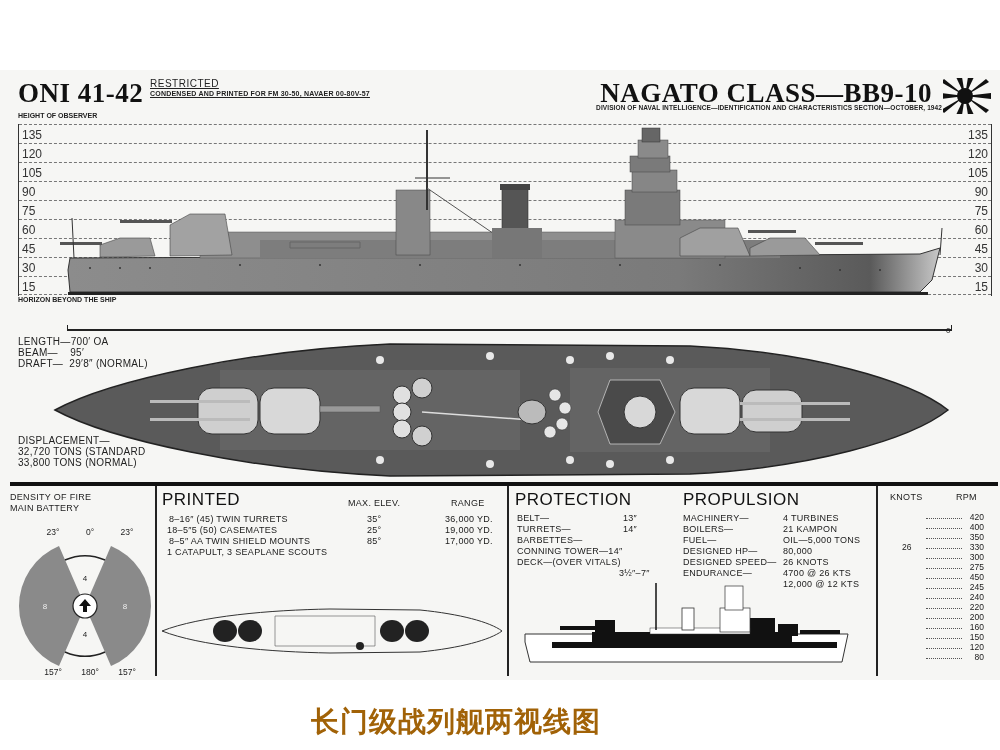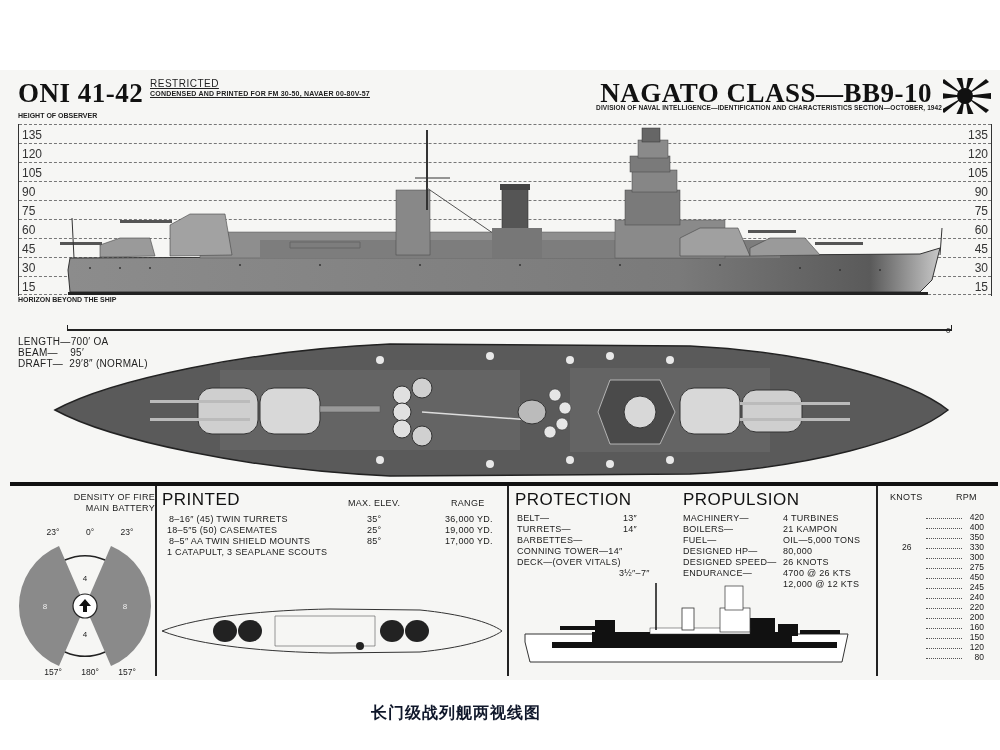--- a/index.html
+++ b/index.html
@@ -27,21 +27,21 @@
   .scale-bar { position: absolute; left: 67px; top: 255px; width: 885px; height: 6px; border-left: 1px solid #222; border-right: 1px solid #222; border-bottom: 2px solid #222; }
   .scale-zero { position: absolute; left: 946px; top: 256px; font-size: 8px; }
 
   .dims { position: absolute; left: 18px; top: 266px; font-size: 10px; line-height: 11px; color: #222; letter-spacing: 0.3px; }
   .disp { position: absolute; left: 18px; top: 365px; font-size: 10px; line-height: 11px; color: #222; letter-spacing: 0.3px; }
   .plan-ship { position: absolute; left: 50px; top: 270px; width: 900px; height: 140px; }
 
   .bottom-panel { position: absolute; left: 10px; top: 412px; width: 988px; height: 196px; border-top: 4px solid #111; }
   .divider-v { position: absolute; top: 0; width: 2px; height: 190px; background: #222; }
 
-  .dof { position: absolute; left: 0; top: 6px; width: 145px; text-align: right; font-size: 9px; line-height: 11px; letter-spacing: 0.3px; color: #222; }
+  .dof { position: absolute; left: 0; top: 6px; width: 145px; text-align: left; font-size: 9px; line-height: 11px; letter-spacing: 0.3px; color: #222; }
   .dof-svg { position: absolute; left: 5px; top: 40px; width: 140px; height: 150px; }
 
   .arm-title { position: absolute; left: 152px; top: 4px; font-size: 17px; letter-spacing: 0.5px; color: #111; }
   .arm-head { position: absolute; top: 12px; font-size: 9px; letter-spacing: 0.3px; }
   .arm-row { position: absolute; left: 157px; width: 340px; font-size: 9px; letter-spacing: 0.3px; height: 11px; }
   .arm-row span { position: absolute; top: 0; white-space: nowrap; }
 
   .prot-title { position: absolute; left: 505px; top: 4px; font-size: 17px; letter-spacing: 0.5px; color: #111; }
   .prot-row { position: absolute; left: 507px; font-size: 9px; letter-spacing: 0.3px; height: 11px; width: 160px; }
   .prot-row span { position: absolute; top: 0; white-space: nowrap; }
@@ -52,21 +52,21 @@
 
   .rpm-head { position: absolute; top: 6px; font-size: 9px; letter-spacing: 0.3px; }
   .rpm-row { position: absolute; left: 878px; width: 100px; height: 10px; font-size: 8.5px; }
   .rpm-row .kn { position: absolute; left: 14px; top: 0; text-align: center; }
   .rpm-row .dots { position: absolute; left: 38px; right: 26px; top: 6px; border-bottom: 1px dotted #555; }
   .rpm-row .rpm { position: absolute; right: 4px; top: 0; }
 
   .plan-small { position: absolute; left: 150px; top: 120px; width: 345px; height: 50px; }
   .profile-small { position: absolute; left: 500px; top: 92px; width: 365px; height: 95px; }
 
-  .caption { position: absolute; left: 0; top: 703px; width: 912px; text-align: center; font-size: 16px; font-weight: bold; color: #0f172a; font-family: "DejaVu Sans", sans-serif; letter-spacing: 1px; }
+  .caption { position: absolute; left: 0; top: 703px; width: 912px; text-align: center; font-size: 28px; font-weight: bold; color: #a16207; font-family: "DejaVu Sans", sans-serif; letter-spacing: 1px; }
 </style>
 </head>
 <body>
 
 <div class="sheet">
 
   <div class="oni-title">ONI 41-42</div>
   <div class="oni-sub">
     <div class="restricted">RESTRICTED</div>
     <div class="condensed">CONDENSED AND PRINTED FOR FM 30-50, NAVAER 00-80V-57</div>
@@ -244,20 +244,25 @@
         <circle cx="440" cy="124" r="4"></circle>
       <circle cx="520" cy="20" r="4"></circle>
         <circle cx="520" cy="120" r="4"></circle>
       <circle cx="560" cy="16" r="4"></circle>
         <circle cx="560" cy="124" r="4"></circle>
       <circle cx="620" cy="20" r="4"></circle>
         <circle cx="620" cy="120" r="4"></circle>
     </g>
   </svg>
 
+  <div class="disp">
+    <div>DISPLACEMENT—</div>
+    <div>32,720 TONS (STANDARD</div>
+    <div>33,800 TONS (NORMAL)</div>
+  </div>
 
   <div class="bottom-panel">
     <div class="divider-v" style="left:145px"></div>
     <div class="divider-v" style="left:497px"></div>
     <div class="divider-v" style="left:866px"></div>
 
     <div class="dof">
       <div>DENSITY OF FIRE</div>
       <div>MAIN BATTERY</div>
     </div>

